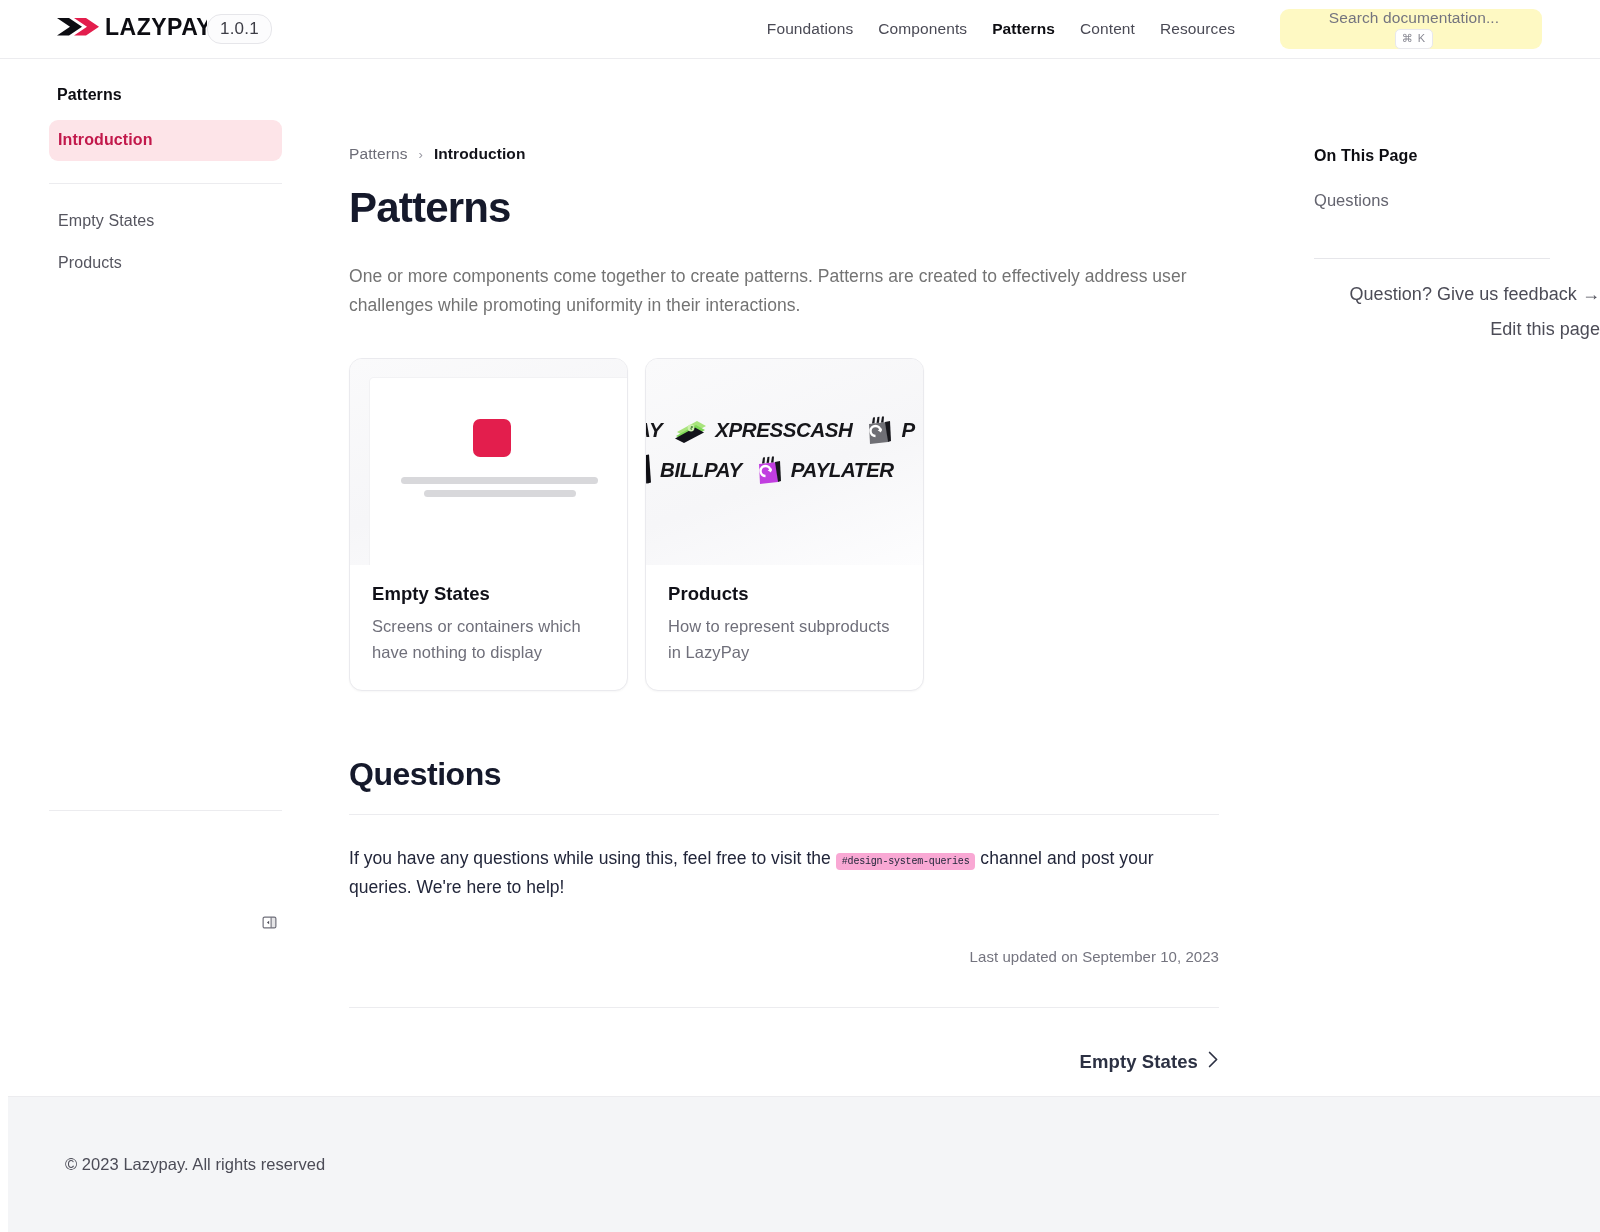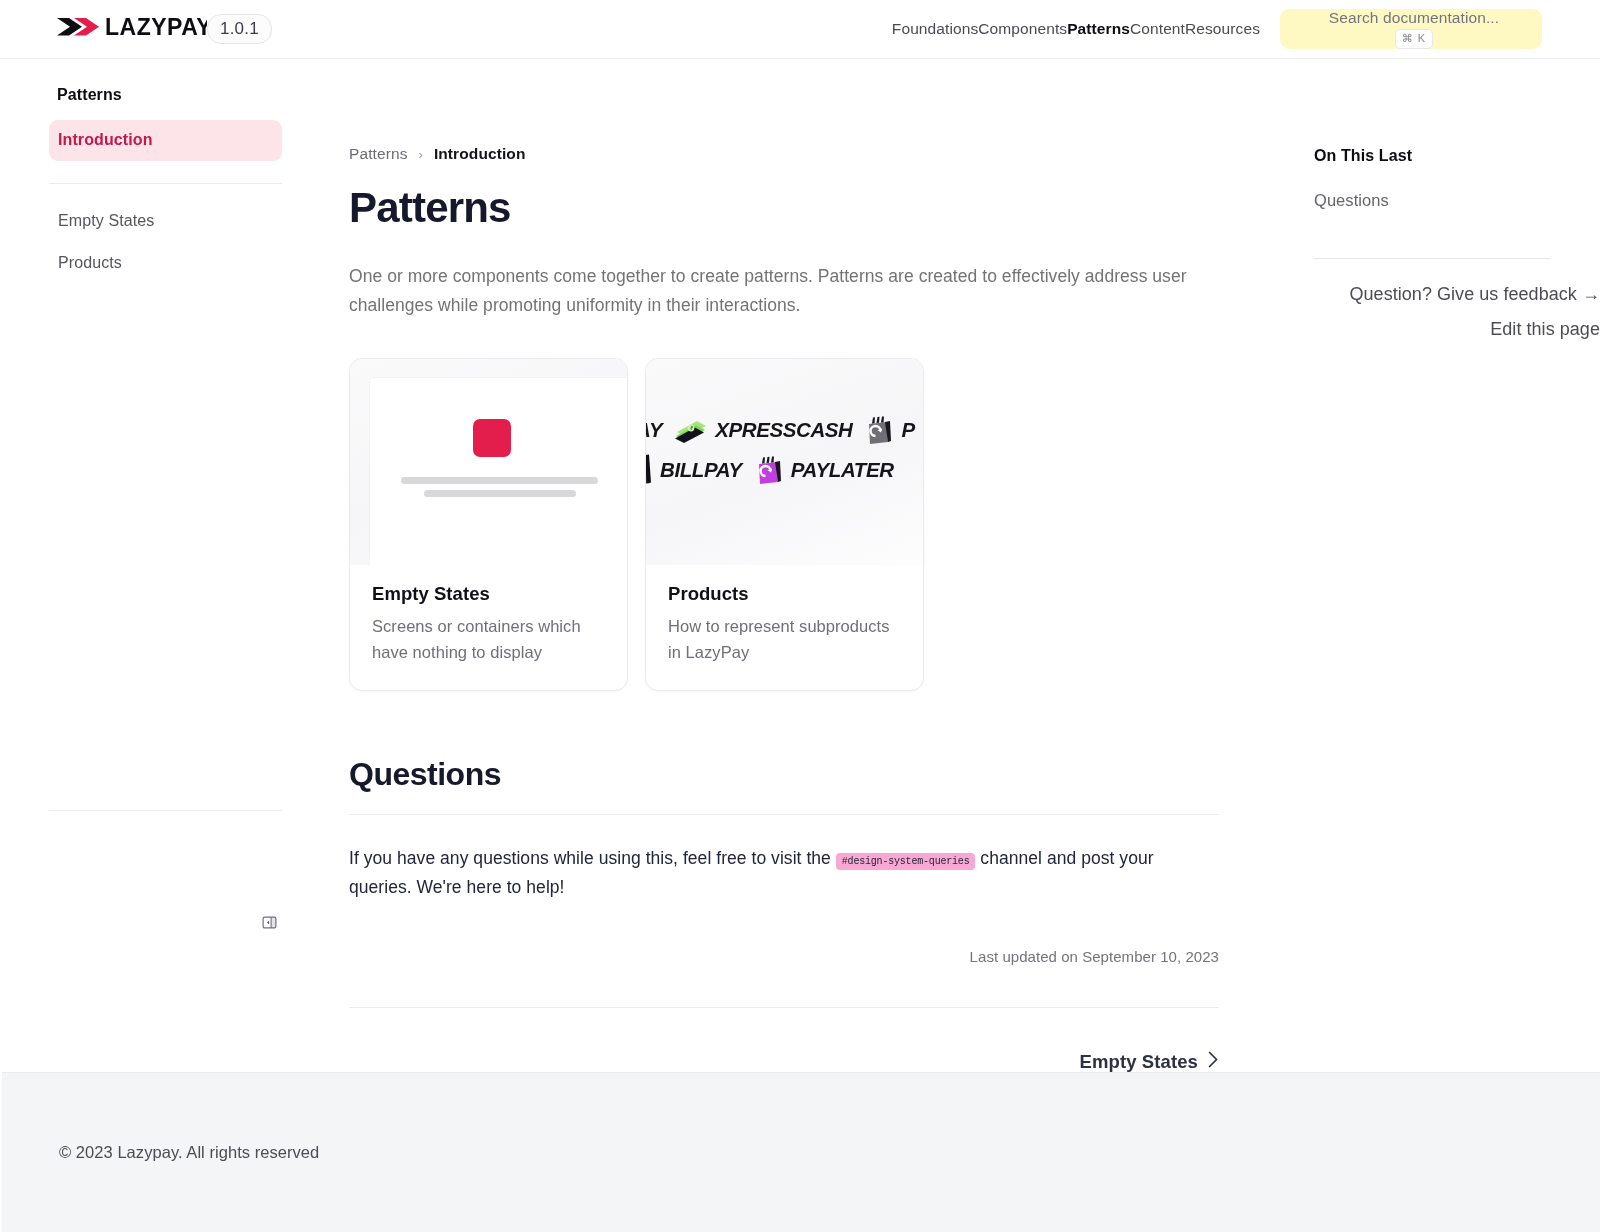--- a/index.html
+++ b/index.html
@@ -32,20 +32,21 @@
     color: #3d3d46;
     padding: 5px 12px 6px;
     letter-spacing: .2px;
     line-height: 1;
     font-weight: 400;
   }
   .nav {
     margin-left: auto;
     display: flex;
     align-items: center;
+    gap: 25px;
   }
   .nav-link {
     font-size: 15.5px;
     color: #4a4a55;
     text-decoration: none;
     letter-spacing: .1px;
     white-space: nowrap;
   }
   .nav-link.active { color: #0d0d12; font-weight: 700; }
   .search-box {
@@ -354,22 +355,22 @@
     color: #4c4c57;
     text-decoration: none;
     letter-spacing: .05px;
     text-align: right;
   }
   .rail-action + .rail-action { margin-top: 14px; }
 
   
   .footer {
     position: absolute;
-    left: 2px; right: 0; bottom: 0;
-    height: 160px;
+    left: 8px; right: 0; bottom: 0;
+    height: 136px;
     background: #f4f5f7;
     border-top: 1px solid #ececef;
     display: flex;
     align-items: center;
     padding-left: 57px;
   }
   .footer-text {
     font-size: 16.5px;
     color: #4c4c57;
     letter-spacing: .05px;
@@ -541,21 +542,21 @@
             <svg width="11" height="17" viewBox="0 0 11 17" aria-hidden="true">
               <path d="M1.6 1.5 L8.6 8.5 L1.6 15.5" fill="none" stroke="#2c3143" stroke-width="1.7" stroke-linecap="round" stroke-linejoin="round"></path>
             </svg>
           </span>
         </a>
       </div>
     </div>
   </main>
 
   <aside class="rail">
-    <div class="rail-title">On This Last</div>
+    <div class="rail-title">On This Page</div>
     <a class="rail-link" href="#">Questions</a>
     <div class="rail-divider"></div>
     <a class="rail-action" href="#">Question? Give us feedback →</a>
     <a class="rail-action" href="#">Edit this page</a>
   </aside>
 </div>
 
 <footer class="footer">
   <div class="footer-text">© 2023 Lazypay. All rights reserved</div>
 </footer>

